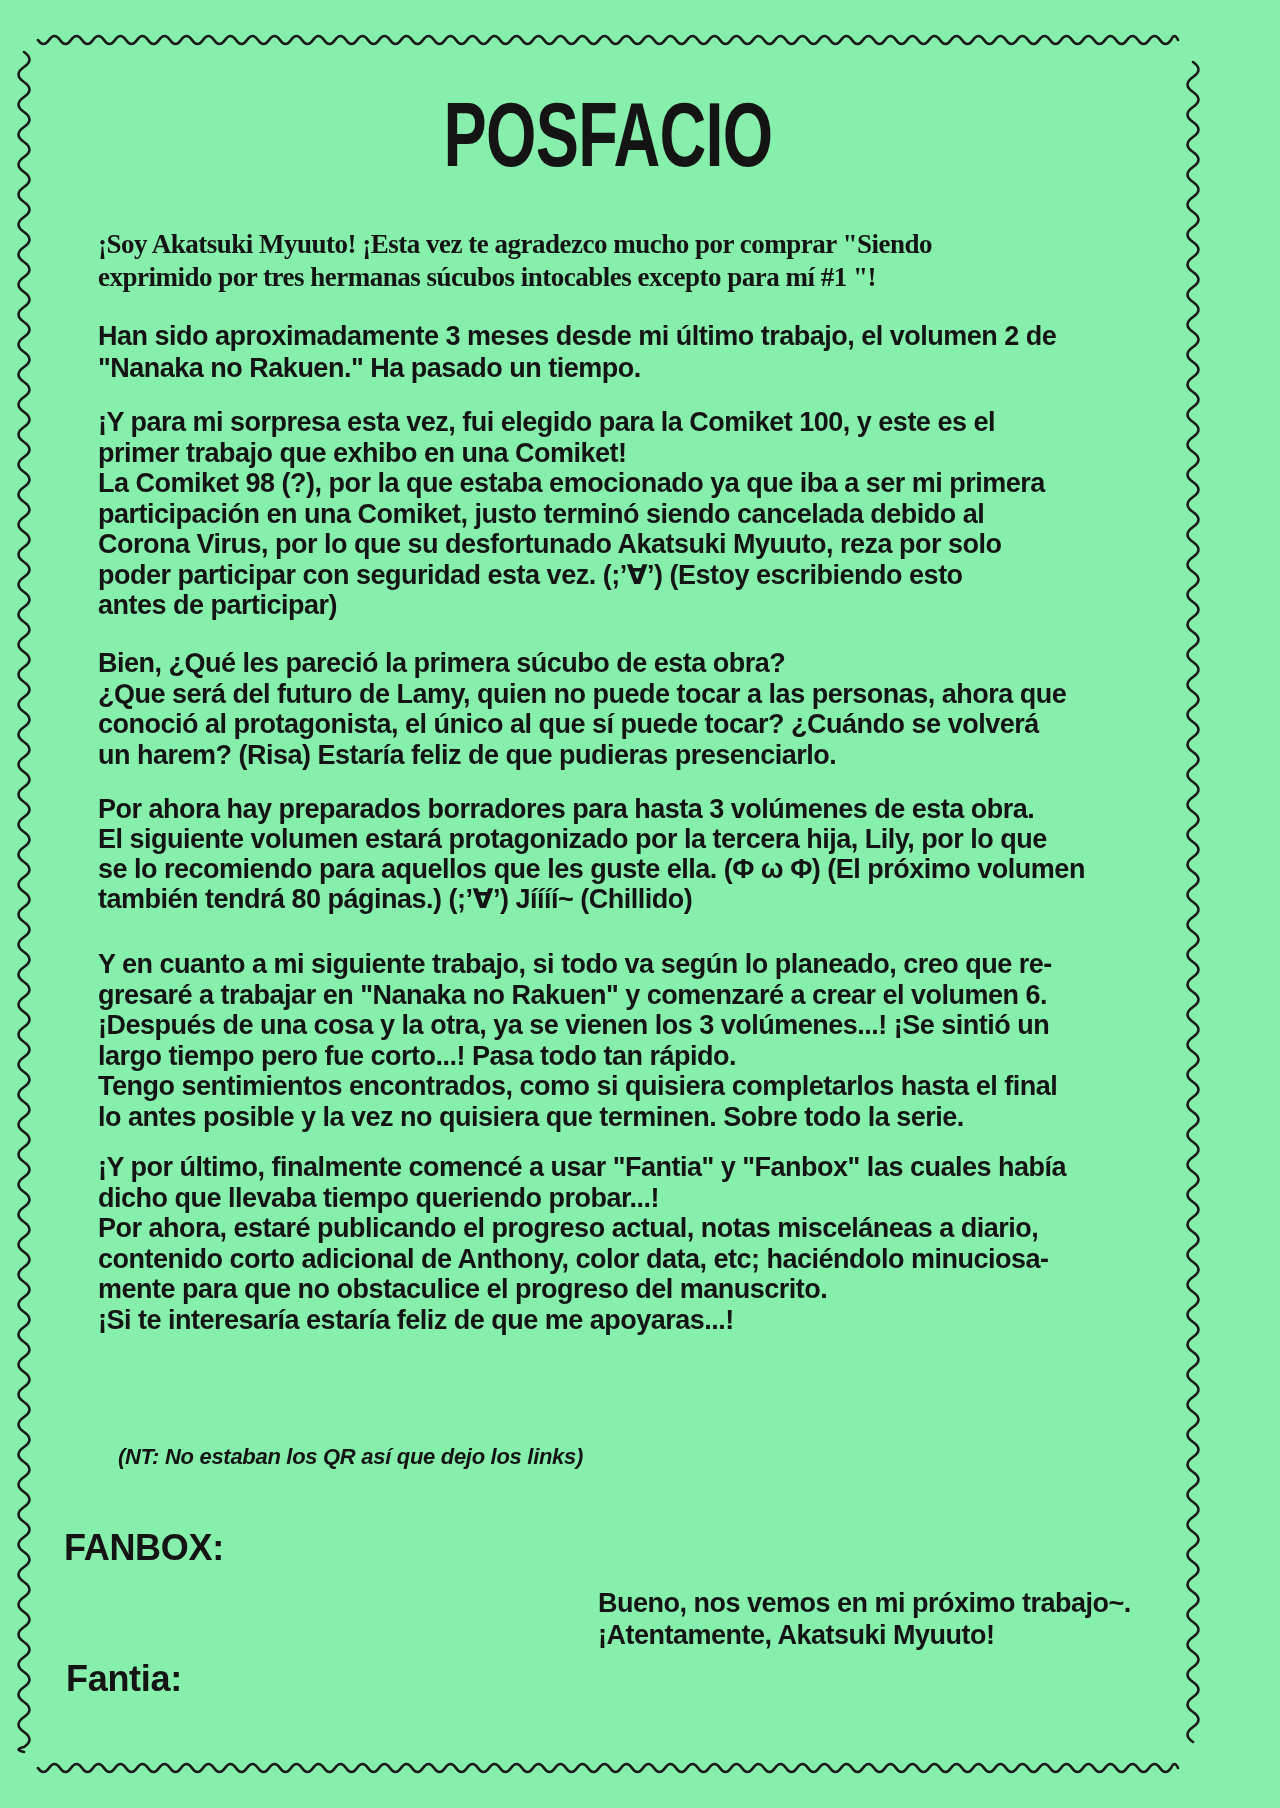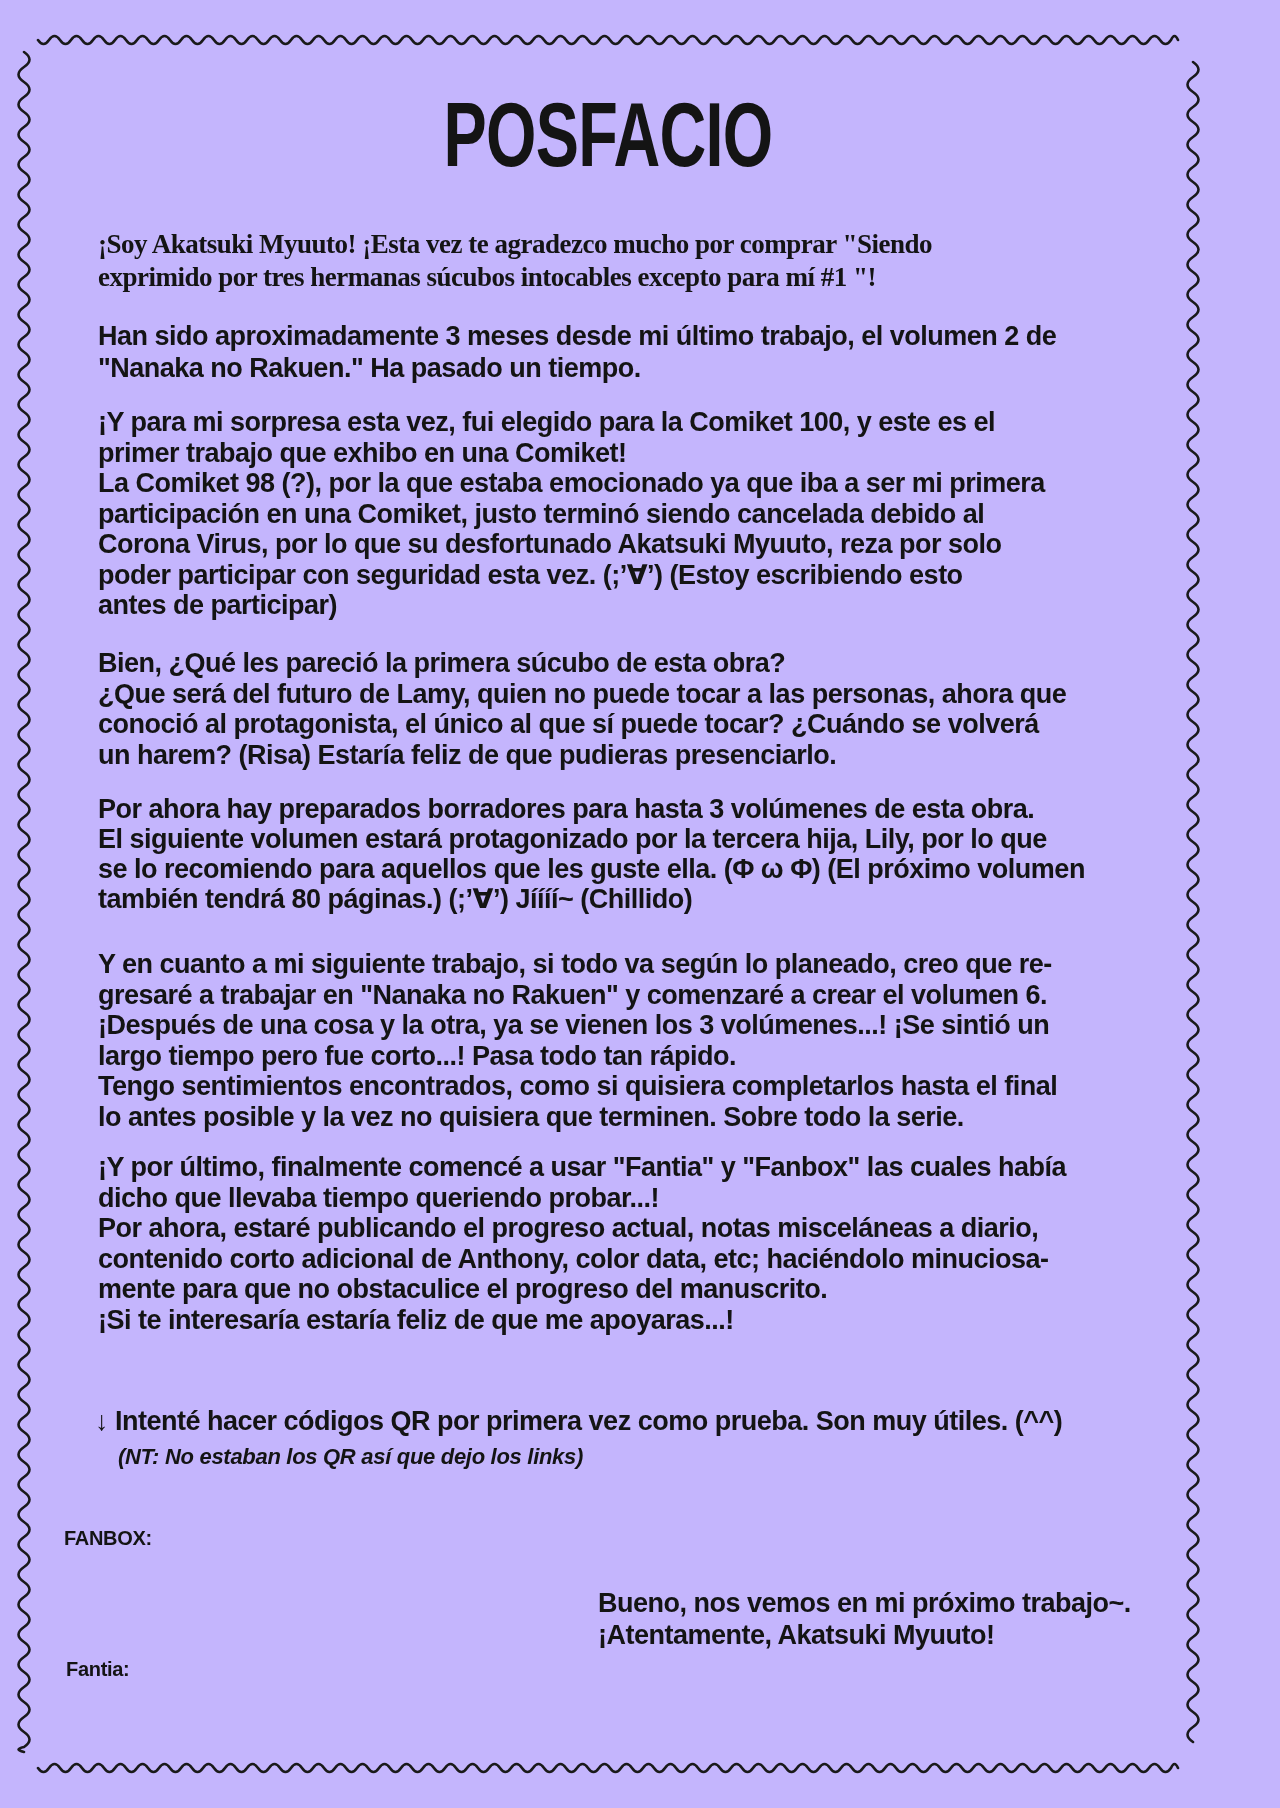--- a/index.html
+++ b/index.html
@@ -1,19 +1,19 @@
 <!DOCTYPE html>
 <html><head>
 <meta charset="utf-8">
 <style>
   html,body{margin:0;padding:0;background:#ffffff;}
   .page{
     position:relative;
     width:1280px;height:1808px;
-    background:#c4b5fd;
+    background:#86efac;
     overflow:hidden;
     font-family:"Liberation Sans","DejaVu Sans",sans-serif;
     color:#141414;
   }
   .border-svg{position:absolute;left:0;top:0;width:1280px;height:1808px;pointer-events:none;}
   .title{
     position:absolute;left:0;top:84px;width:1216px;
     text-align:center;
     font-size:90px;font-weight:700;letter-spacing:-1px;
     transform:scaleX(0.72);
@@ -35,21 +35,21 @@
   .qr-note{
     position:absolute;left:95px;top:1406px;width:1085px;
     font-size:27px;font-weight:700;letter-spacing:-0.5px;white-space:nowrap;
   }
   .nt-note{
     position:absolute;left:118px;top:1444px;
     font-size:22px;font-weight:600;font-style:italic;letter-spacing:-0.3px;white-space:nowrap;
   }
   .link-label{
     position:absolute;
-    font-size:20px;font-weight:700;letter-spacing:-0.3px;white-space:nowrap;
+    font-size:36px;font-weight:700;letter-spacing:-0.3px;white-space:nowrap;
   }
   .fanbox-label{left:64px;top:1527px;}
   .fantia-label{left:66px;top:1658px;}
   .link-url{
     position:absolute;
     font-size:27px;font-weight:700;letter-spacing:-0.3px;white-space:nowrap;
   }
   .fanbox-url{left:72px;top:1584px;}
   .fantia-url{left:75px;top:1712px;}
   .closing{
@@ -97,21 +97,20 @@
 largo tiempo pero fue corto...! Pasa todo tan rápido.
 Tengo sentimientos encontrados, como si quisiera completarlos hasta el final
 lo antes posible y la vez no quisiera que terminen. Sobre todo la serie.</div>
   <div class="para p7">¡Y por último, finalmente comencé a usar "Fantia" y "Fanbox" las cuales había
 dicho que llevaba tiempo queriendo probar...!
 Por ahora, estaré publicando el progreso actual, notas misceláneas a diario,
 contenido corto adicional de Anthony, color data, etc; haciéndolo minuciosa-
 mente para que no obstaculice el progreso del manuscrito.
 ¡Si te interesaría estaría feliz de que me apoyaras...!</div>
 
-  <div class="qr-note">↓ Intenté hacer códigos QR por primera vez como prueba. Son muy útiles. (^^)</div>
   <div class="nt-note">(NT: No estaban los QR así que dejo los links)</div>
 
   <div class="link-label fanbox-label">FANBOX:</div>
 
   <div class="closing">Bueno, nos vemos en mi próximo trabajo~.
 ¡Atentamente, Akatsuki Myuuto!</div>
 
   <div class="link-label fantia-label">Fantia:</div>
 
 </div>

